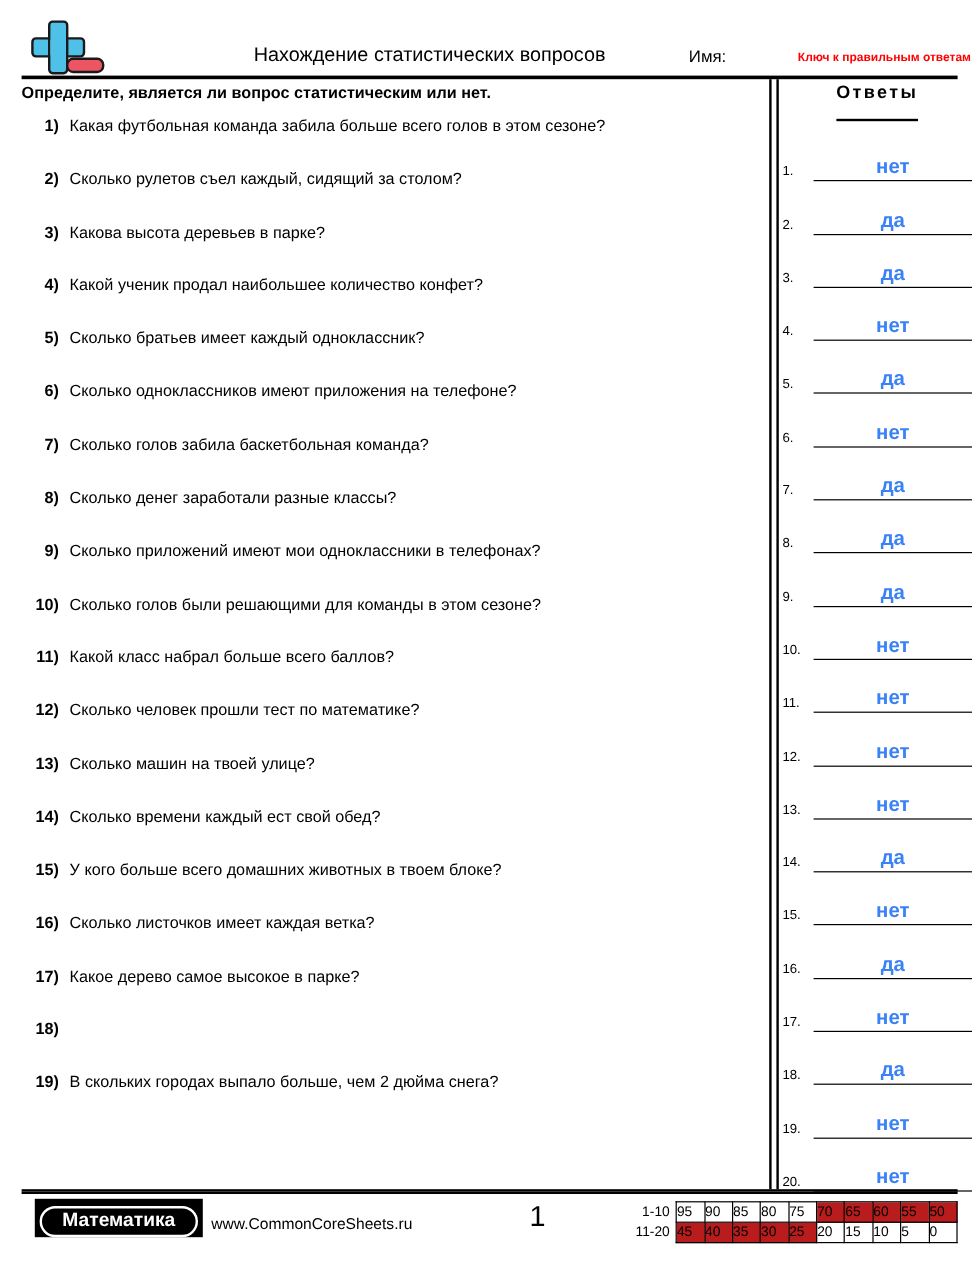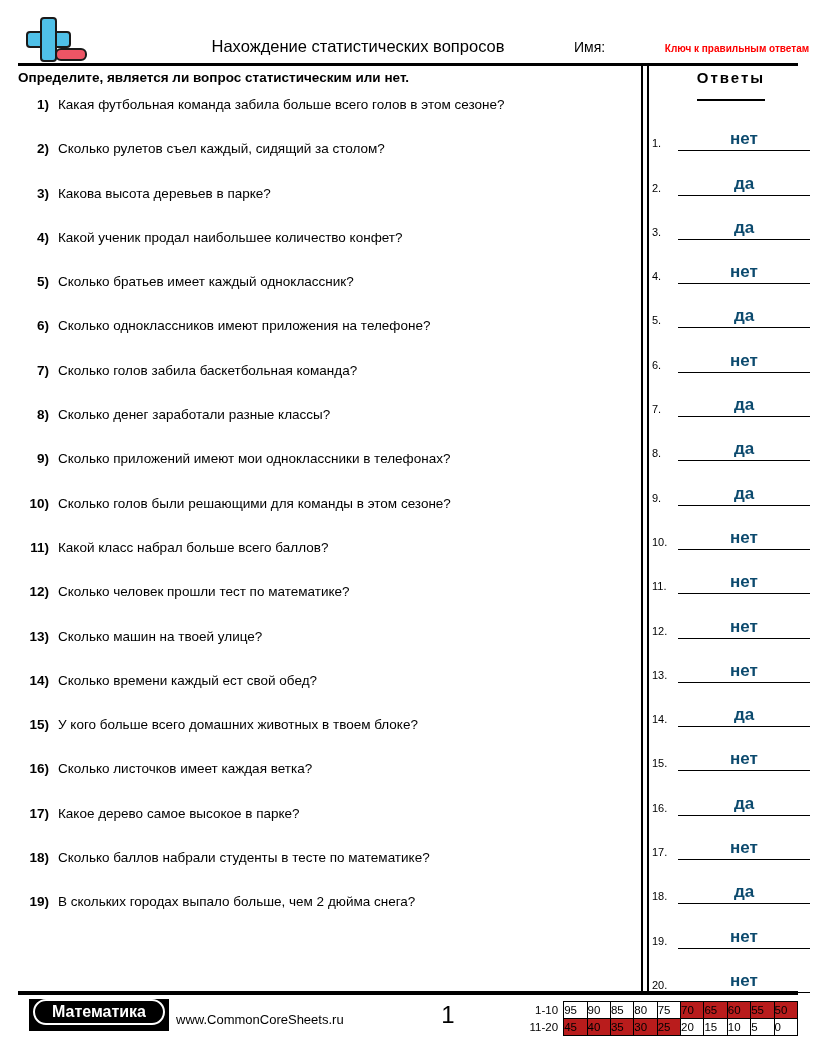--- a/index.html
+++ b/index.html
@@ -213,21 +213,21 @@
     position: relative;
   }
   .a-value {
     position: absolute;
     left: 0;
     right: 0;
     bottom: 1px;
     text-align: center;
     font-size: 17px;
     font-weight: bold;
-    color: #0c4a6e;
+    color: #3b82f6;
     line-height: 20px;
   }
 
   
   .footer-rule {
     position: absolute;
     left: 18px;
     top: 991px;
     width: 780px;
     height: 0;
@@ -243,21 +243,21 @@
     height: 46px;
   }
   .brand-box {
     position: absolute;
     left: 11px;
     top: 0px;
     width: 140px;
     height: 32px;
     background: #000000;
     display: flex;
-    align-items: flex-start;
+    align-items: flex-end;
     justify-content: center;
   }
   .brand-pill {
     width: 132px;
     height: 26px;
     border: 2px solid #ffffff;
     border-radius: 13px;
     display: flex;
     align-items: center;
     justify-content: center;
@@ -403,21 +403,20 @@
     <div class="q-row">
       <div class="q-num">16)</div>
       <div class="q-text">Сколько листочков имеет каждая ветка?</div>
     </div>
     <div class="q-row">
       <div class="q-num">17)</div>
       <div class="q-text">Какое дерево самое высокое в парке?</div>
     </div>
     <div class="q-row">
       <div class="q-num">18)</div>
-      <div class="q-text">Сколько баллов набрали студенты в тесте по математике?</div>
     </div>
     <div class="q-row">
       <div class="q-num">19)</div>
       <div class="q-text">В скольких городах выпало больше, чем 2 дюйма снега?</div>
     </div>
   </div>
 
 <div class="answers-panel">
   <div class="answers-title">
     <span>Ответы</span>

